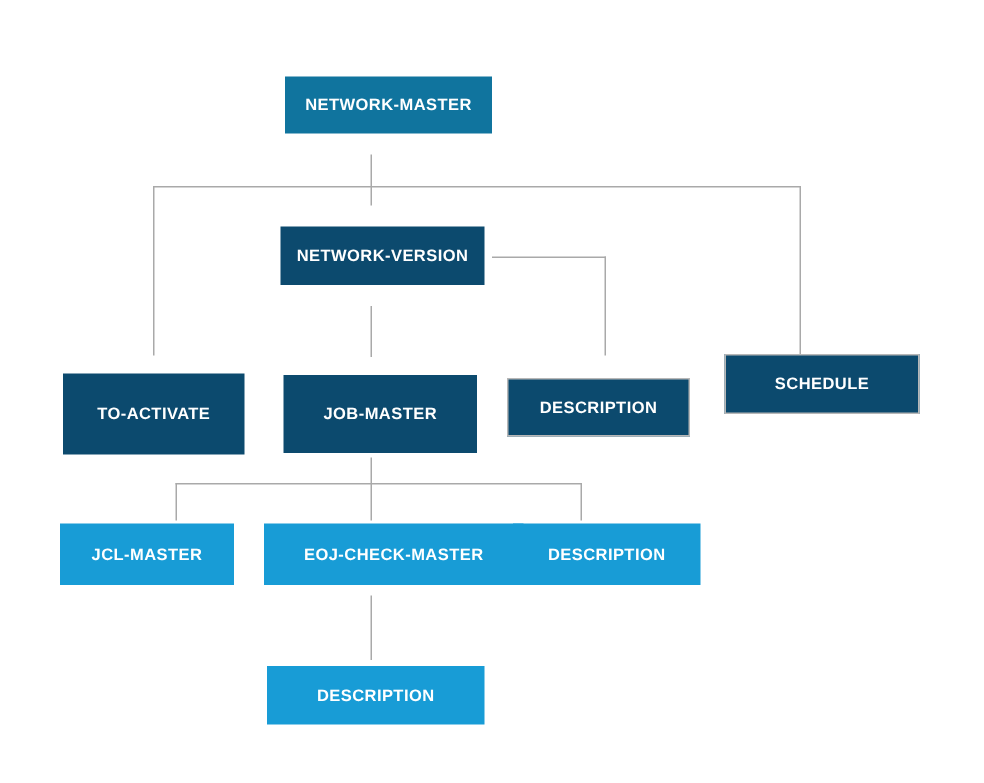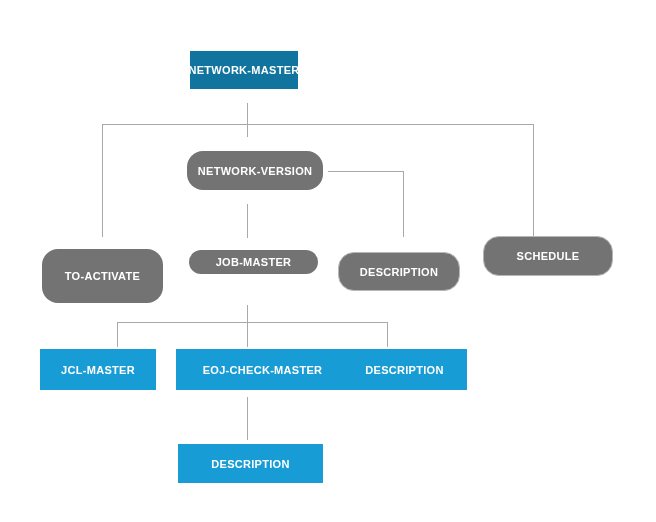--- a/index.html
+++ b/index.html
@@ -26,21 +26,21 @@
     justify-content: center;
     color: #ffffff;
     font-size: 11px;
     font-weight: bold;
     letter-spacing: 0.3px;
     white-space: nowrap;
     box-sizing: border-box;
     text-align: center;
   }
   .node.root   { background: #10749e; }
-  .node.branch { background: #737373; border-radius: 16px; }
+  .node.branch { background: #0c4a6e; }
   .node.leaf   { background: #189cd6; }
   .node.bordered { border: 1px solid #b7b7b7; }
 </style>
 </head>
 <body>
 
 <div class="canvas">
 
   <div class="ln" style="left:247px;top:103px;width:1px;height:34px"></div>
   <div class="ln" style="left:102px;top:124px;width:432px;height:1px"></div>
@@ -48,24 +48,24 @@
   <div class="ln" style="left:533px;top:124px;width:1px;height:113px"></div>
   <div class="ln" style="left:247px;top:204px;width:1px;height:34px"></div>
   <div class="ln" style="left:328px;top:171px;width:76px;height:1px"></div>
   <div class="ln" style="left:403px;top:171px;width:1px;height:66px"></div>
   <div class="ln" style="left:247px;top:305px;width:1px;height:42px"></div>
   <div class="ln" style="left:117px;top:322px;width:271px;height:1px"></div>
   <div class="ln" style="left:117px;top:322px;width:1px;height:25px"></div>
   <div class="ln" style="left:387px;top:322px;width:1px;height:25px"></div>
   <div class="ln" style="left:247px;top:397px;width:1px;height:43px"></div>
 
-  <div class="node root" style="left:190px;top:51px;width:108px;height:38px">NETWORK-MASTER</div>
+  <div class="node root" style="left:190px;top:51px;width:138px;height:38px">NETWORK-MASTER</div>
   <div class="node branch" style="left:187px;top:151px;width:136px;height:39px">NETWORK-VERSION</div>
   <div class="node branch" style="left:42px;top:249px;width:121px;height:54px">TO-ACTIVATE</div>
-  <div class="node branch" style="left:189px;top:250px;width:129px;height:24px">JOB-MASTER</div>
+  <div class="node branch" style="left:189px;top:250px;width:129px;height:52px">JOB-MASTER</div>
   <div class="node branch bordered" style="left:338px;top:252px;width:122px;height:39px">DESCRIPTION</div>
   <div class="node branch bordered" style="left:483px;top:236px;width:130px;height:40px">SCHEDULE</div>
   <div class="node leaf" style="left:40px;top:349px;width:116px;height:41px">JCL-MASTER</div>
   <div class="node leaf" style="left:176px;top:349px;width:173px;height:41px">EOJ-CHECK-MASTER</div>
   <div class="node leaf" style="left:342px;top:349px;width:125px;height:41px">DESCRIPTION</div>
   <div class="node leaf" style="left:178px;top:444px;width:145px;height:39px">DESCRIPTION</div>
 
 </div>
 
 </body></html>

